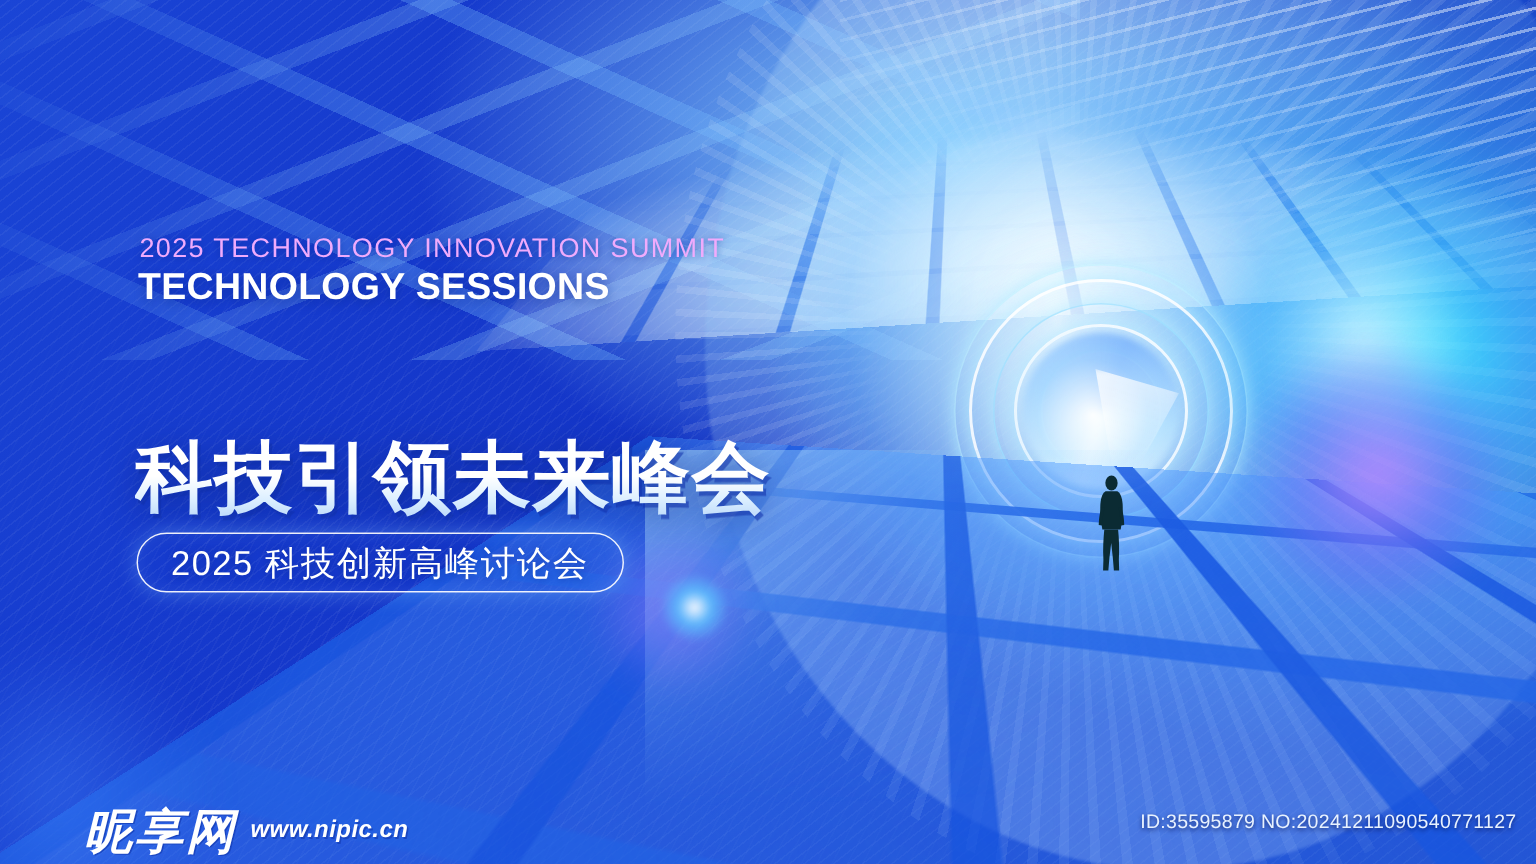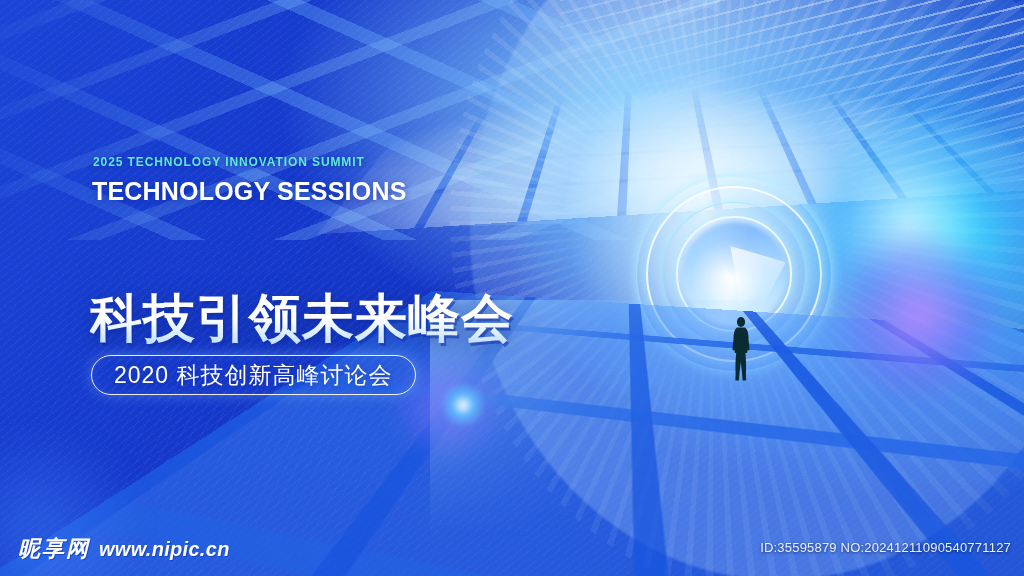--- a/index.html
+++ b/index.html
@@ -196,22 +196,22 @@
 
   
   .figure{position:absolute;left:728px;top:316px;width:26px;height:66px;}
   .figure svg{display:block;width:100%;height:100%;}
 
   
   .content{position:absolute;left:0;top:0;width:100%;height:100%;}
 
   .eyebrow{
     position:absolute;left:93px;top:155px;
-    font-size:12px;letter-spacing:.9px;color:#5eead4;
-    font-weight:700;white-space:nowrap;
+    font-size:18px;letter-spacing:.9px;color:#f0abfc;
+    font-weight:400;white-space:nowrap;
     text-shadow:0 1px 5px rgba(10,40,140,.55);
   }
   .subhead{
     position:absolute;left:92px;top:177px;
     font-size:25px;letter-spacing:.2px;color:#ffffff;
     font-weight:bold;white-space:nowrap;
     text-shadow:0 2px 7px rgba(10,40,140,.5);
   }
 
   .headline{
@@ -238,27 +238,28 @@
     box-shadow:0 0 14px rgba(150,210,255,.35), inset 0 0 12px rgba(170,220,255,.10);
     text-shadow:0 1px 5px rgba(10,40,140,.5);
   }
 
   
   .footer-wm{
     position:absolute;left:18px;top:538px;
     display:flex;align-items:center;gap:9px;
   }
   .wm-logo{
-    font-size:22px;font-weight:bold;color:#ffffff;
+    font-size:32px;font-weight:bold;color:#ffffff;
     font-style:italic;letter-spacing:2px;
     line-height:1;
     text-shadow:1px 1px 0 rgba(20,60,180,.7);
+    margin-left:38px;
   }
   .wm-url{
-    font-size:20px;font-weight:bold;font-style:italic;color:#ffffff;
+    font-size:16px;font-weight:bold;font-style:italic;color:#ffffff;
     letter-spacing:.3px;line-height:1;
     text-shadow:1px 1px 0 rgba(20,60,180,.7);
   }
   .footer-id{
     position:absolute;right:13px;top:540px;
     font-size:13px;color:#e8f2ff;letter-spacing:.2px;
     white-space:nowrap;
     text-shadow:0 1px 3px rgba(5,20,90,.8);
     text-align:right;
   }
@@ -316,21 +317,21 @@
 
   <div class="content">
 
     <div class="eyebrow">2025 TECHNOLOGY INNOVATION SUMMIT</div>
 
     <div class="subhead">TECHNOLOGY SESSIONS</div>
 
 
     <div class="headline headline-2">科技引领未来峰会</div>
 
-    <div class="pill">2020 科技创新高峰讨论会</div>
+    <div class="pill">2025 科技创新高峰讨论会</div>
 
   </div>
 
   <div class="footer-wm">
     <span class="wm-logo">昵享网</span>
     <span class="wm-url">www.nipic.cn</span>
   </div>
 
   <div class="footer-id">ID:35595879 NO:20241211090540771127</div>
 

